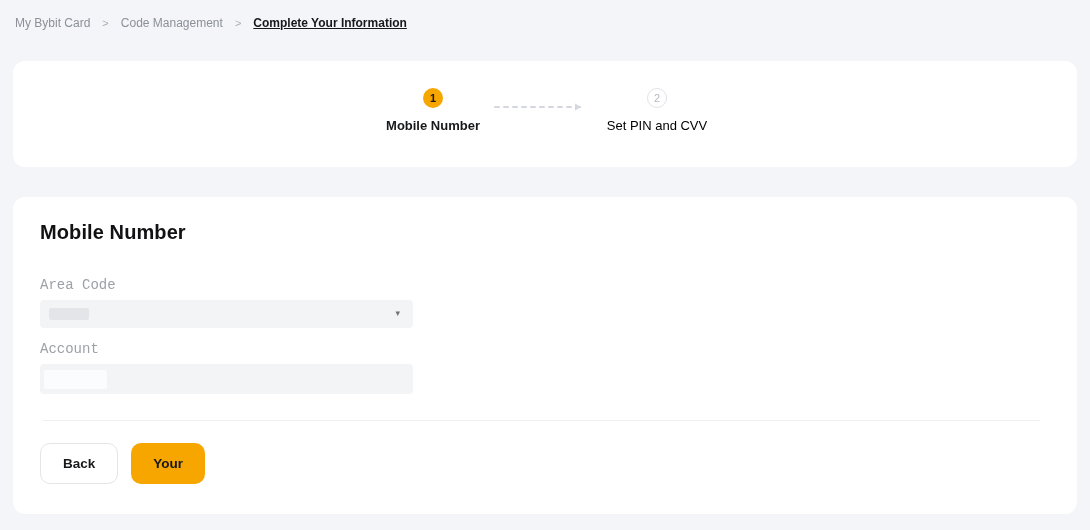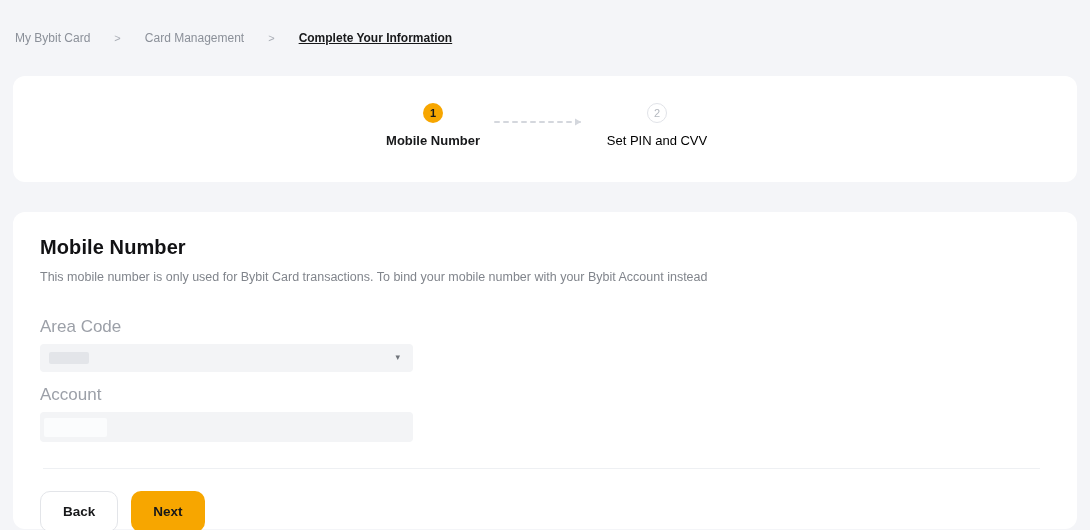--- a/index.html
+++ b/index.html
@@ -9,23 +9,22 @@
     font-family: "Liberation Sans", "DejaVu Sans", sans-serif;
     overflow: hidden;
     color: #121214;
   }
   
   .breadcrumb {
     display: flex; align-items: center;
     padding: 12px 0 0 15px;
     font-size: 12px;
     color: #8b9099;
-    gap: 24px;
+    gap: 12px;
     height: 34px;
-    margin-top: 15px;
   }
   .breadcrumb .crumb { cursor: pointer; }
   .breadcrumb .sep { color: #a9adb5; font-size: 11px; }
   .breadcrumb .crumb.current { color: #17181a; font-weight: 700; cursor: default; text-decoration: underline; }
 
   
   .card {
     background: #ffffff;
     border-radius: 12px;
     margin: 0 13px;
@@ -67,21 +66,21 @@
     flex: 0 0 auto;
   }
 
   
   .form-inner { padding: 24px 27px 0 27px; }
   .form-title { font-size: 20px; font-weight: 700; color: #121214; letter-spacing: .1px; }
   .form-desc  { margin-top: 11px; font-size: 12.5px; color: #81858c; }
 
   .field-group { margin-top: 33px; width: 373px; }
   .field-group + .field-group { margin-top: 13px; }
-  .field-label { font-size: 17px; color: #9ca0a8; margin-bottom: 7px; }
+  .field-label { font-size: 14px; color: #9ca0a8; margin-bottom: 7px; font-family: Liberation Mono, monospace; }
   .field-box {
     background: #f3f4f6;
     border-radius: 4px;
     height: 28px;
     display: flex; align-items: center;
     padding: 0 12px 0 9px;
     position: relative;
     cursor: pointer;
   }
   .field-box.input-box { height: 30px; cursor: text; padding-left: 4px; }
@@ -114,21 +113,21 @@
   }
   .btn-back { background: #ffffff; border: 1px solid #e3e5e9; }
   .btn-next { background: #f7a600; border: none; }
 </style>
 </head>
 <body>
 
 <nav class="breadcrumb">
   <span class="crumb">My Bybit Card</span>
   <span class="sep">&gt;</span>
-  <span class="crumb">Card Management</span>
+  <span class="crumb">Code Management</span>
   <span class="sep">&gt;</span>
   <span class="crumb current">Complete Your Information</span>
 </nav>
 
 <section class="card stepper-card">
   <div class="stepper">
 
     <div class="step active">
       <div class="step-circle">1</div>
       <div class="step-label">Mobile Number</div>
@@ -143,37 +142,36 @@
       <div class="step-circle">2</div>
       <div class="step-label">Set PIN and CVV</div>
     </div>
 
   </div>
 </section>
 
 <section class="card form-card">
   <div class="form-inner">
     <h1 class="form-title">Mobile Number</h1>
-    <p class="form-desc">This mobile number is only used for Bybit Card transactions. To bind your mobile number with your Bybit Account instead</p>
 
     <div class="field-group">
       <div class="field-label">Area Code</div>
       <div class="field-box">
         <span class="redacted dark"></span>
         <span class="caret">▾</span>
       </div>
     </div>
 
     <div class="field-group">
       <div class="field-label">Account</div>
       <div class="field-box input-box">
         <span class="redacted light"></span>
       </div>
     </div>
 
     <div class="divider"></div>
 
     <div class="actions">
       <button class="btn btn-back">Back</button>
-      <button class="btn btn-next">Next</button>
+      <button class="btn btn-next">Your</button>
     </div>
   </div>
 </section>
 
 </body></html>

